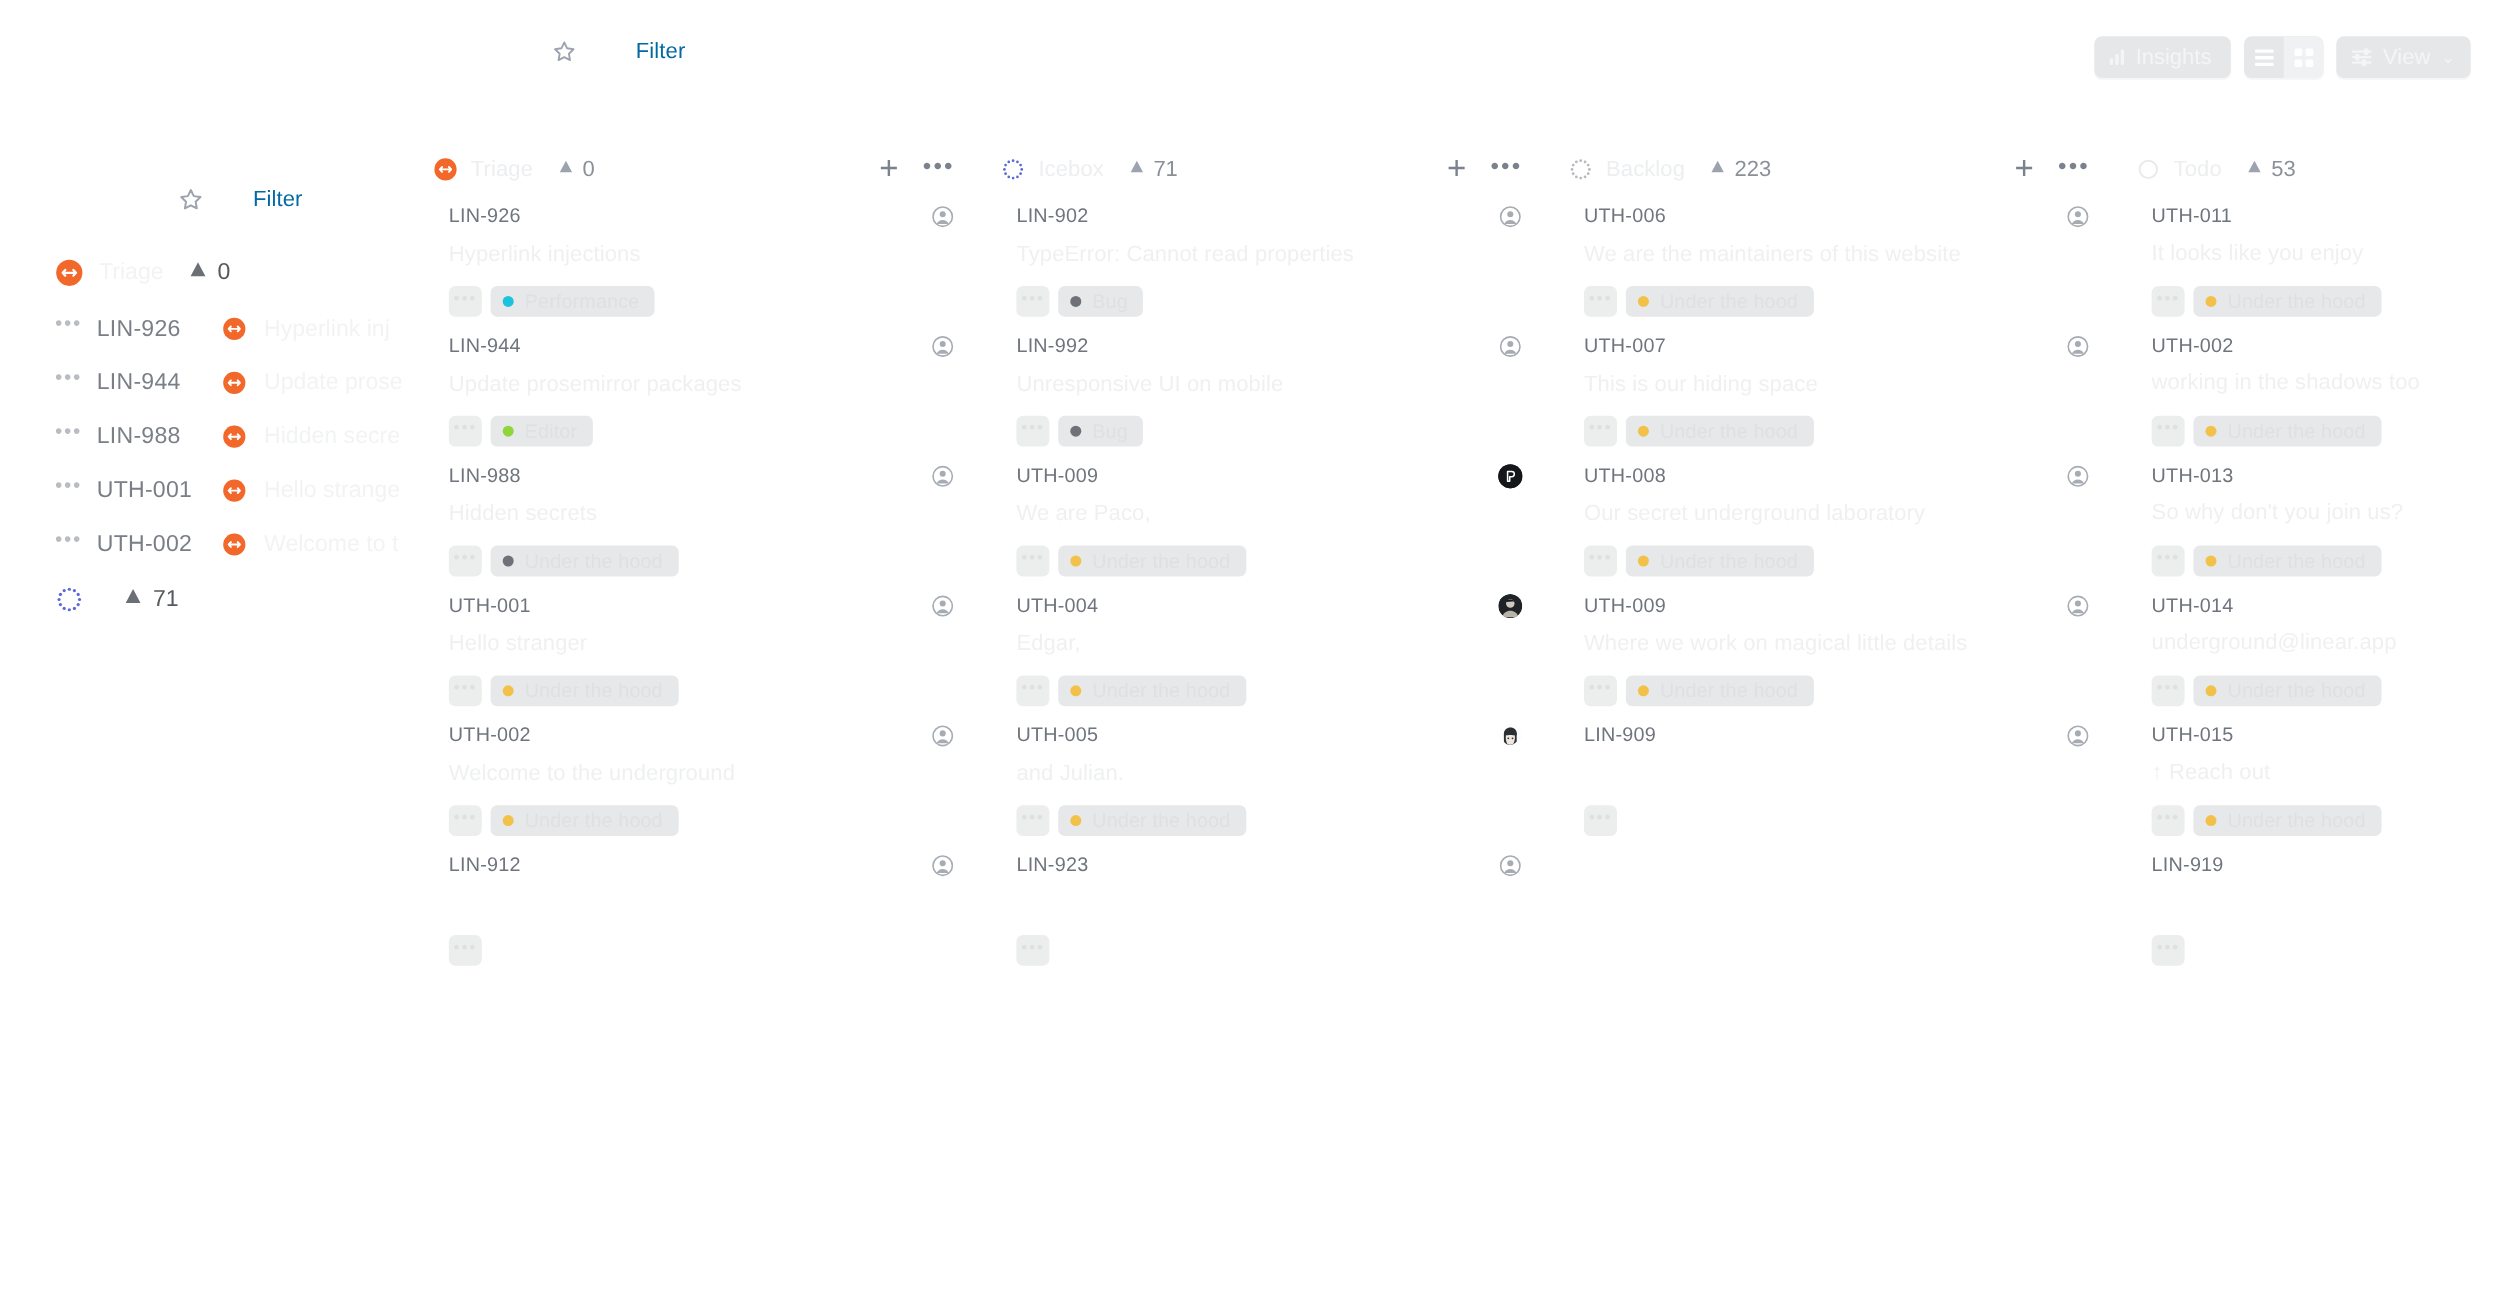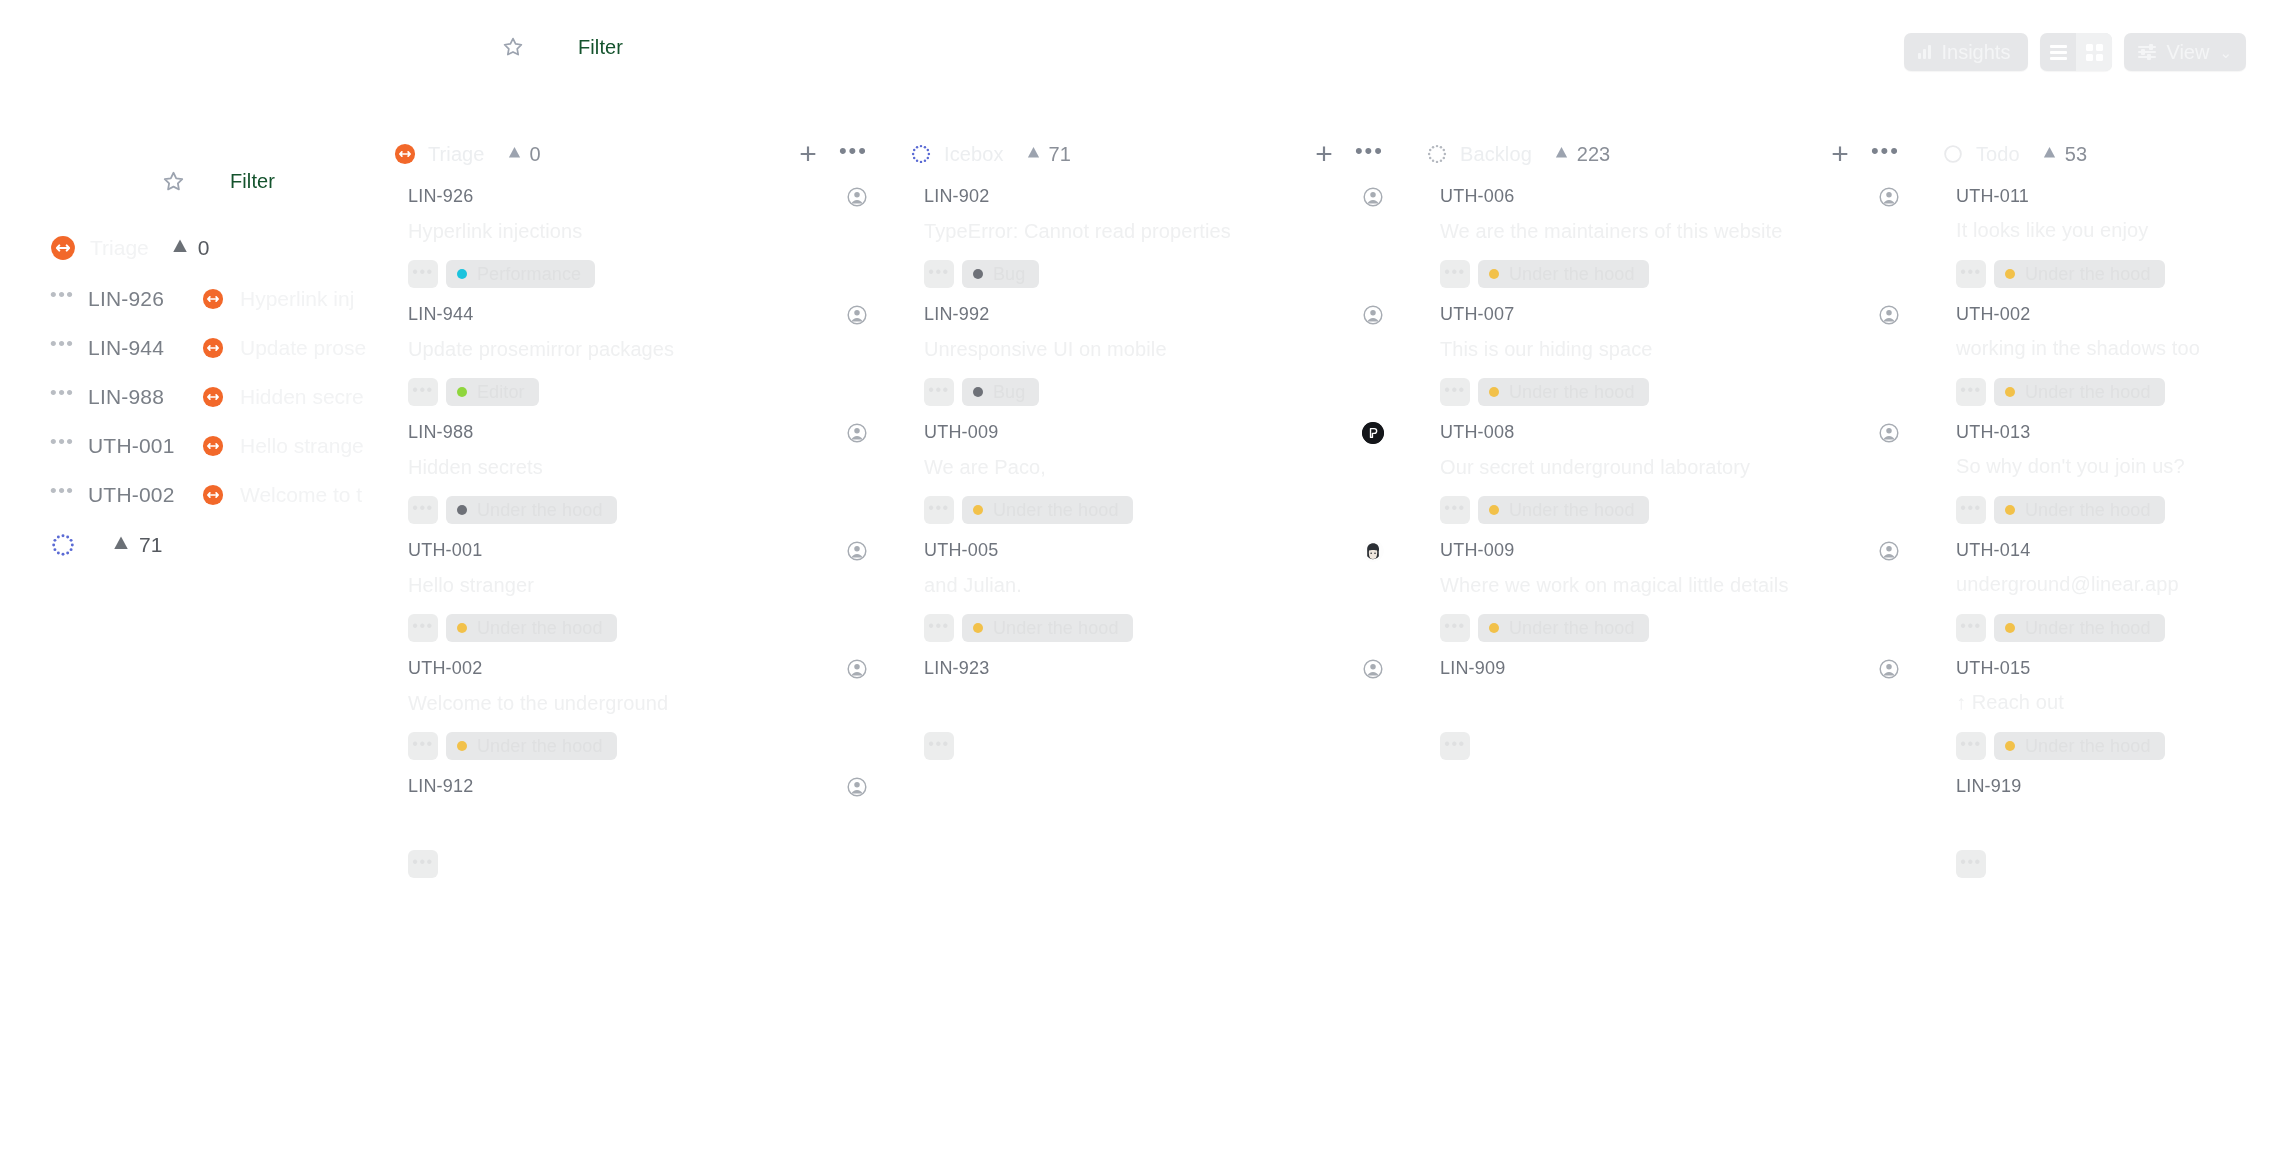--- a/index.html
+++ b/index.html
@@ -38,21 +38,21 @@
   }
 
   .star-icon-btn {
     width: 26px; height: 26px;
     display: flex; align-items: center; justify-content: center;
     color: #9ca3af;
   }
 
   .filter-label {
     font-size: 20px;
-    color: #14532d;
+    color: #0369a1;
     letter-spacing: 0.1px;
   }
 
   .topbar-right {
     position: absolute;
     right: 40px;
     top: 33px;
     display: flex;
     align-items: center;
     gap: 12px;
@@ -646,20 +646,41 @@
             <div class="card-meta">
               <span class="meta-dots">•••</span>
               <span class="label-pill">
                 <span class="label-dot" style="background:#f2c14a"></span>
                 <span class="label-text">Under the hood</span>
               </span>
             </div>
           </div>
           <div class="card">
             <div class="card-top">
+              <span class="card-id">UTH-004</span>
+              <span class="avatar">
+                <svg width="22" height="22" viewBox="0 0 24 24">
+                  <circle cx="12" cy="12" r="12" fill="#1f2226"></circle>
+                  <circle cx="12" cy="9.4" r="4.2" fill="#cfc9c0"></circle>
+                  <path d="M3.8 23c1.1-4.2 4.3-6.4 8.2-6.4S19.1 18.8 20.2 23z" fill="#b9b2a8"></path>
+                  <path d="M7.4 7.8c1.2-3 8-3.4 9.2.2-1.6-1.2-7 .4-9.2-.2z" fill="#15171a"></path>
+                </svg>
+              </span>
+            </div>
+            <div class="card-title">Edgar,</div>
+            <div class="card-meta">
+              <span class="meta-dots">•••</span>
+              <span class="label-pill">
+                <span class="label-dot" style="background:#f2c14a"></span>
+                <span class="label-text">Under the hood</span>
+              </span>
+            </div>
+          </div>
+          <div class="card">
+            <div class="card-top">
               <span class="card-id">UTH-005</span>
               <span class="avatar">
                 <svg width="22" height="22" viewBox="0 0 24 24">
                   <circle cx="12" cy="12" r="12" fill="#fdfdfd"></circle>
                   <path d="M5.6 10.2c0-4.2 3-6.6 6.6-6.6s6.4 2.4 6.4 6.6c0 1.2-.3 2.2-.3 2.2l.1 5.2c-2 2.4-4.2 3.3-6.5 3.3s-4.4-1-6.2-3.2z" fill="#2b2f34"></path>
                   <path d="M7.6 11.6c1.6-.8 7.4-.8 8.9 0 .4 3.4-.4 6.6-1.6 8.4-2 1-4 1-5.8 0-1.2-1.8-1.9-5-1.5-8.4z" fill="#efe7de"></path>
                   <circle cx="10" cy="14.4" r=".9" fill="#2b2f34"></circle>
                   <circle cx="14.2" cy="14.4" r=".9" fill="#2b2f34"></circle>
                 </svg>
               </span>

